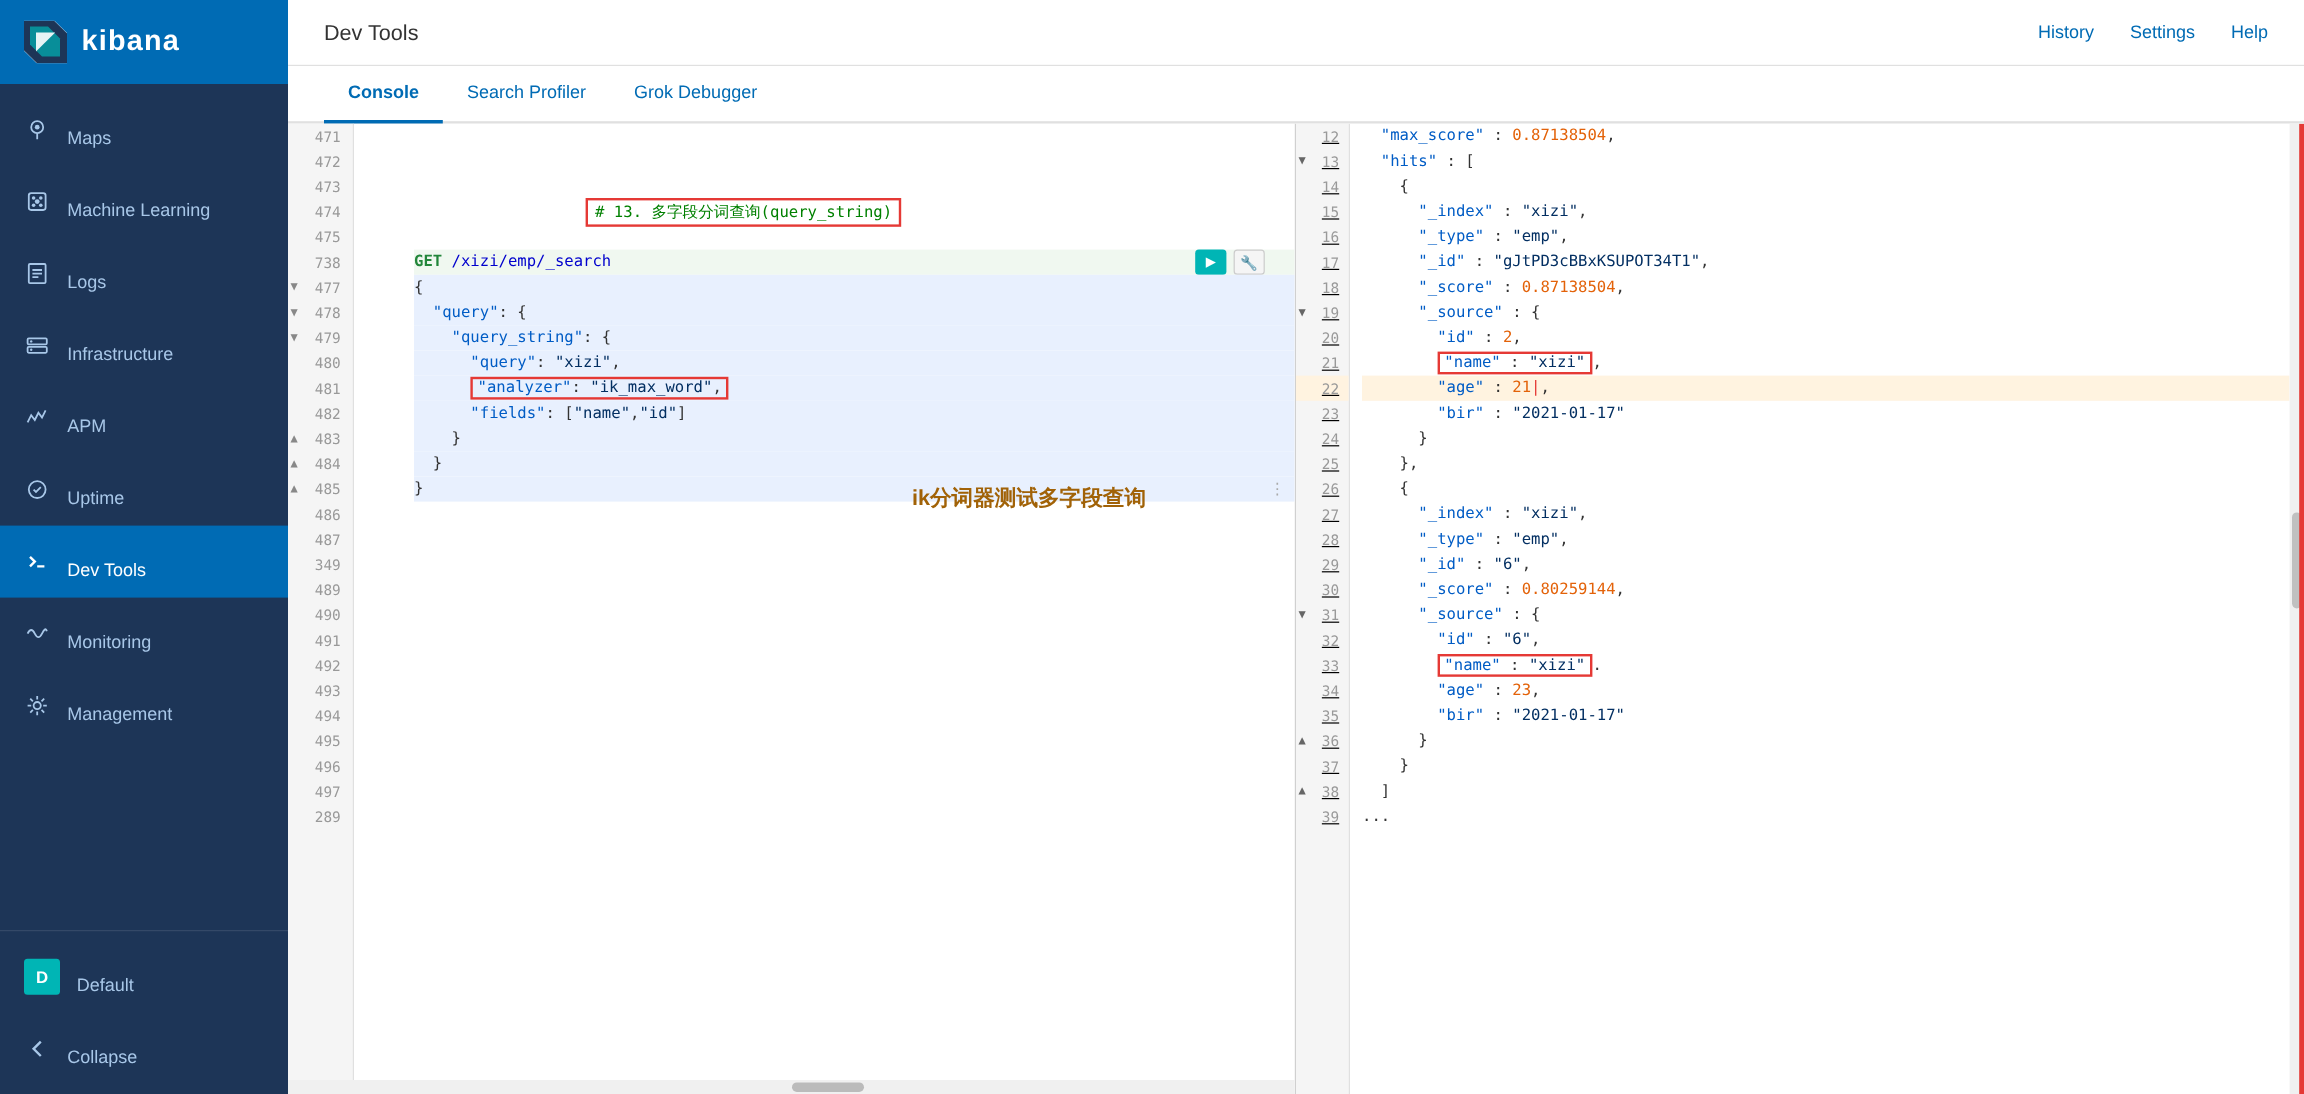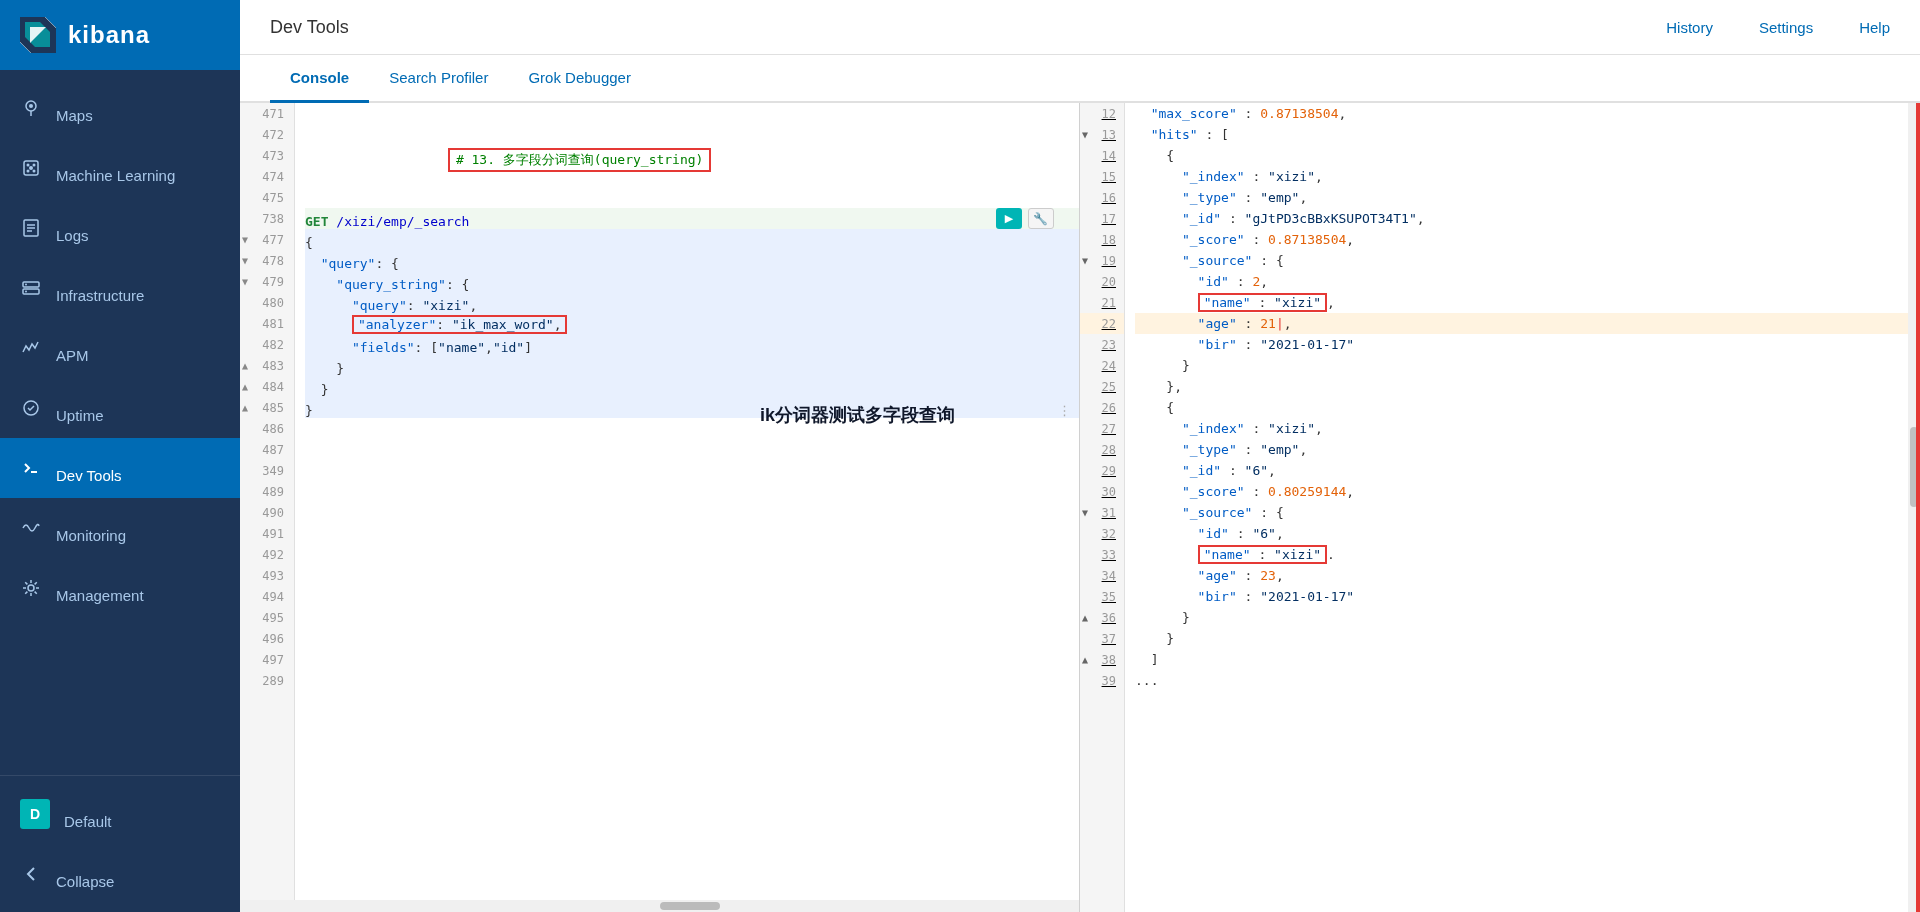--- a/index.html
+++ b/index.html
@@ -125,21 +125,21 @@
     }
 
     .devtools-title {
       font-size: 18px;
       color: #333;
       font-weight: 400;
     }
 
     .header-actions {
       display: flex;
-      gap: 46px;
+      gap: 30px;
     }
 
     .header-action-btn {
       color: #006bb4;
       font-size: 15px;
       cursor: pointer;
       background: none;
       border: none;
       font-family: inherit;
     }
@@ -190,20 +190,21 @@
       flex: 1;
       overflow: hidden;
       font-family: 'Consolas', 'Monaco', monospace;
       font-size: 13px;
     }
 
     .code-lines {
       display: flex;
       height: 100%;
       overflow: hidden;
+      gap: 40px;
     }
 
     .line-numbers {
       width: 55px;
       background: #f5f5f5;
       border-right: 1px solid #e0e0e0;
       padding: 0;
       flex-shrink: 0;
       overflow: hidden;
     }
@@ -221,21 +222,21 @@
 
     .code-content {
       flex: 1;
       overflow: hidden;
       padding-left: 10px;
     }
 
     .code-line {
       height: 21px;
       display: flex;
-      align-items: flex-end;
+      align-items: center;
       white-space: pre;
       font-size: 13px;
       font-family: 'Consolas', 'Monaco', monospace;
       position: relative;
     }
 
     .code-line.highlighted {
       background: #e8f0fe;
     }
 
@@ -573,21 +574,21 @@
               <div class="code-line">&nbsp;</div>
               <div class="code-line">&nbsp;</div>
               <div class="code-line">&nbsp;</div>
               <div class="code-line">&nbsp;</div>
               <div class="code-line">&nbsp;</div>
               <div class="code-line">&nbsp;</div>
             </div>
           </div>
         </div>
 
-        <div style="position:absolute;left:520px;top:300px;color:#0f172a;font-size:18px;font-weight:bold;font-family:'Segoe UI',Arial,sans-serif;z-index:20;white-space:nowrap;pointer-events:none">ik分词器测试多字段查询</div>
+        <div style="position:absolute;left:520px;top:300px;color:#a16207;font-size:18px;font-weight:bold;font-family:'Segoe UI',Arial,sans-serif;z-index:20;white-space:nowrap;pointer-events:none">ik分词器测试多字段查询</div>
 
         <div class="editor-scrollbar">
           <div class="editor-scrollbar-thumb"></div>
         </div>
       </div>
 
       <div class="output-panel">
         <div class="output-content">
           <div class="output-line-numbers">
             <div class="output-line-number">12</div>

